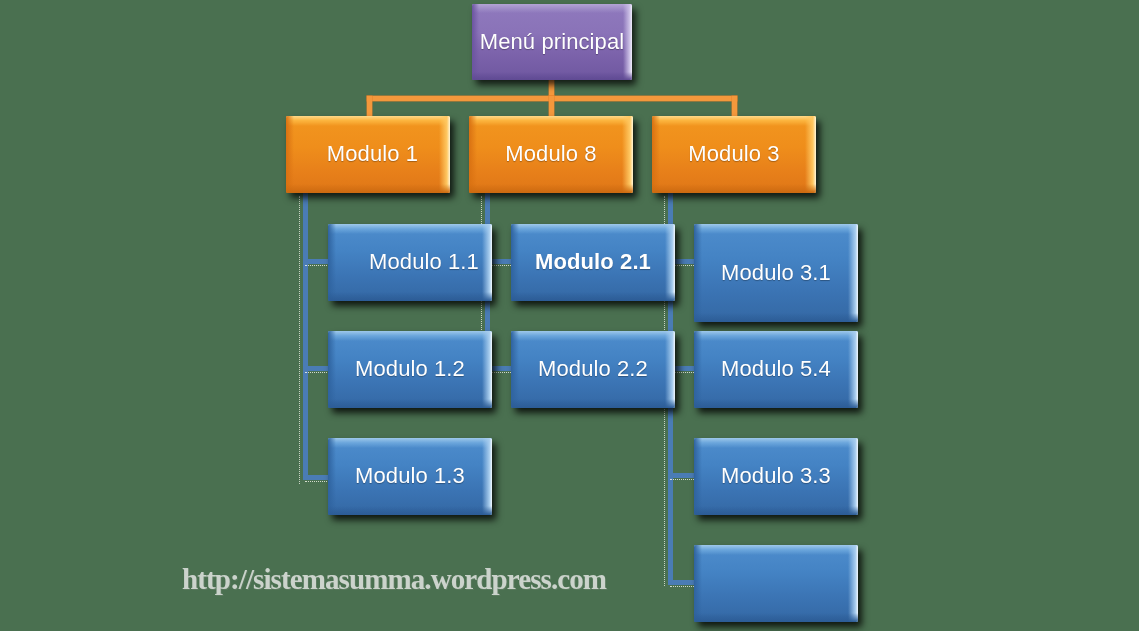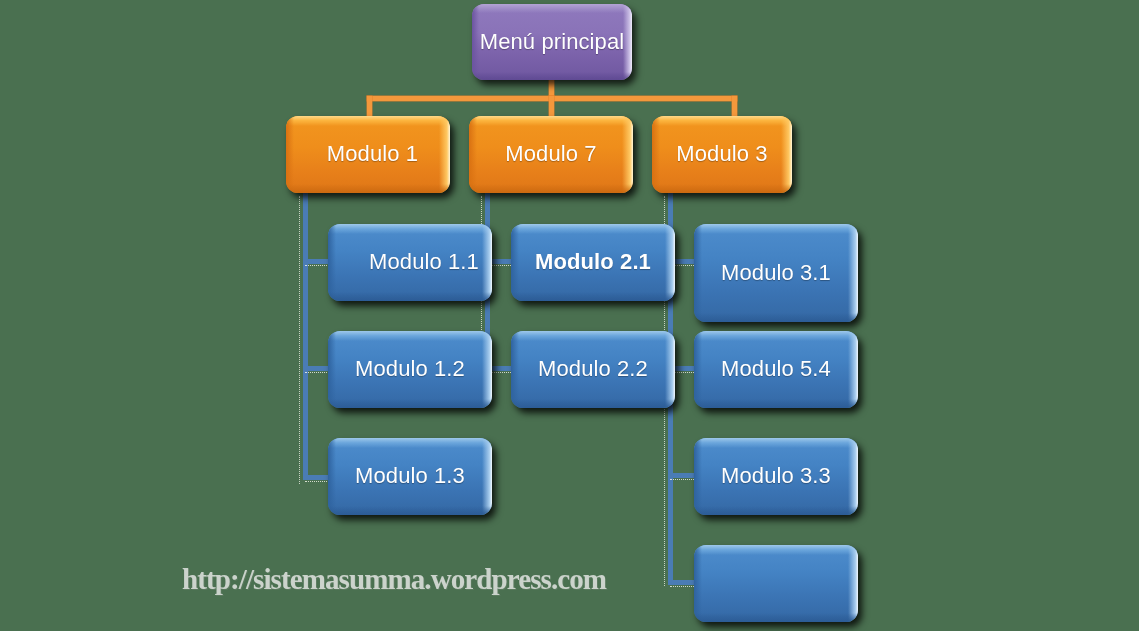--- a/index.html
+++ b/index.html
@@ -45,21 +45,21 @@
     position: absolute;
     box-sizing: border-box;
     display: flex;
     align-items: center;
     justify-content: center;
     text-align: center;
     color: #ffffff;
     font-size: 22px;
     line-height: 1.12;
     letter-spacing: 0.1px;
-    border-radius: 12px;
+    border-radius: 2px;
     overflow: hidden;
   }
   .node .lbl {
     position: relative;
     z-index: 4;
     text-shadow: 0 1px 1px rgba(0,0,0,0.30);
     padding: 0 6px;
   }
   
   .node::after {
@@ -215,24 +215,24 @@
     <span class="bevel-left"></span>
     <span class="bevel-bottom"></span>
     <span class="lbl">Modulo 1</span>
   </div>
 
   <div class="node orange" style="left:469px; top:116px; width:164px; height:77px;">
     <span class="bevel-top"></span>
     <span class="bevel-right"></span>
     <span class="bevel-left"></span>
     <span class="bevel-bottom"></span>
-    <span class="lbl">Modulo 7</span>
-  </div>
-
-  <div class="node orange" style="left:652px; top:116px; width:140px; height:77px;">
+    <span class="lbl">Modulo 8</span>
+  </div>
+
+  <div class="node orange" style="left:652px; top:116px; width:164px; height:77px;">
     <span class="bevel-top"></span>
     <span class="bevel-right"></span>
     <span class="bevel-left"></span>
     <span class="bevel-bottom"></span>
     <span class="lbl">Modulo 3</span>
   </div>
 
   <div class="node blue" style="left:328px; top:224px; width:164px; height:77px;padding-left:28px;">
     <span class="bevel-top"></span>
     <span class="bevel-right"></span>

